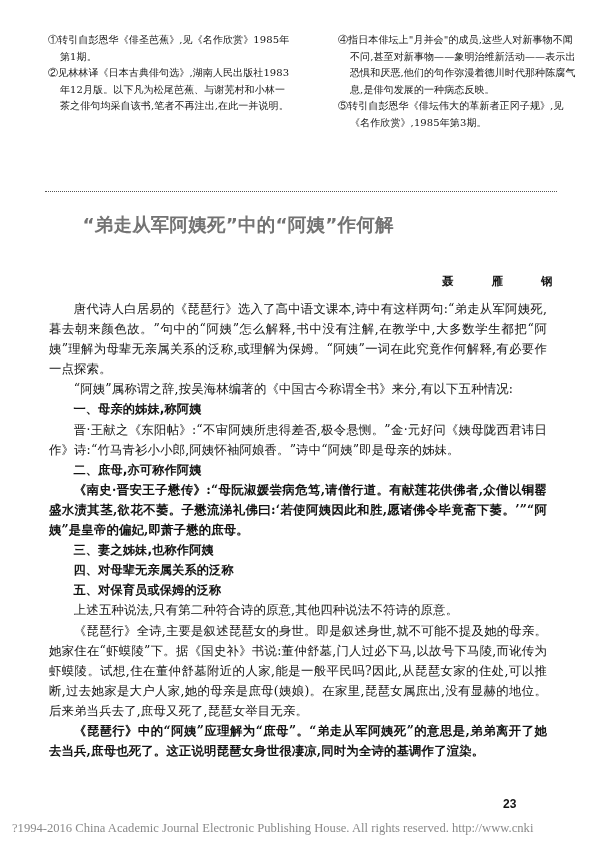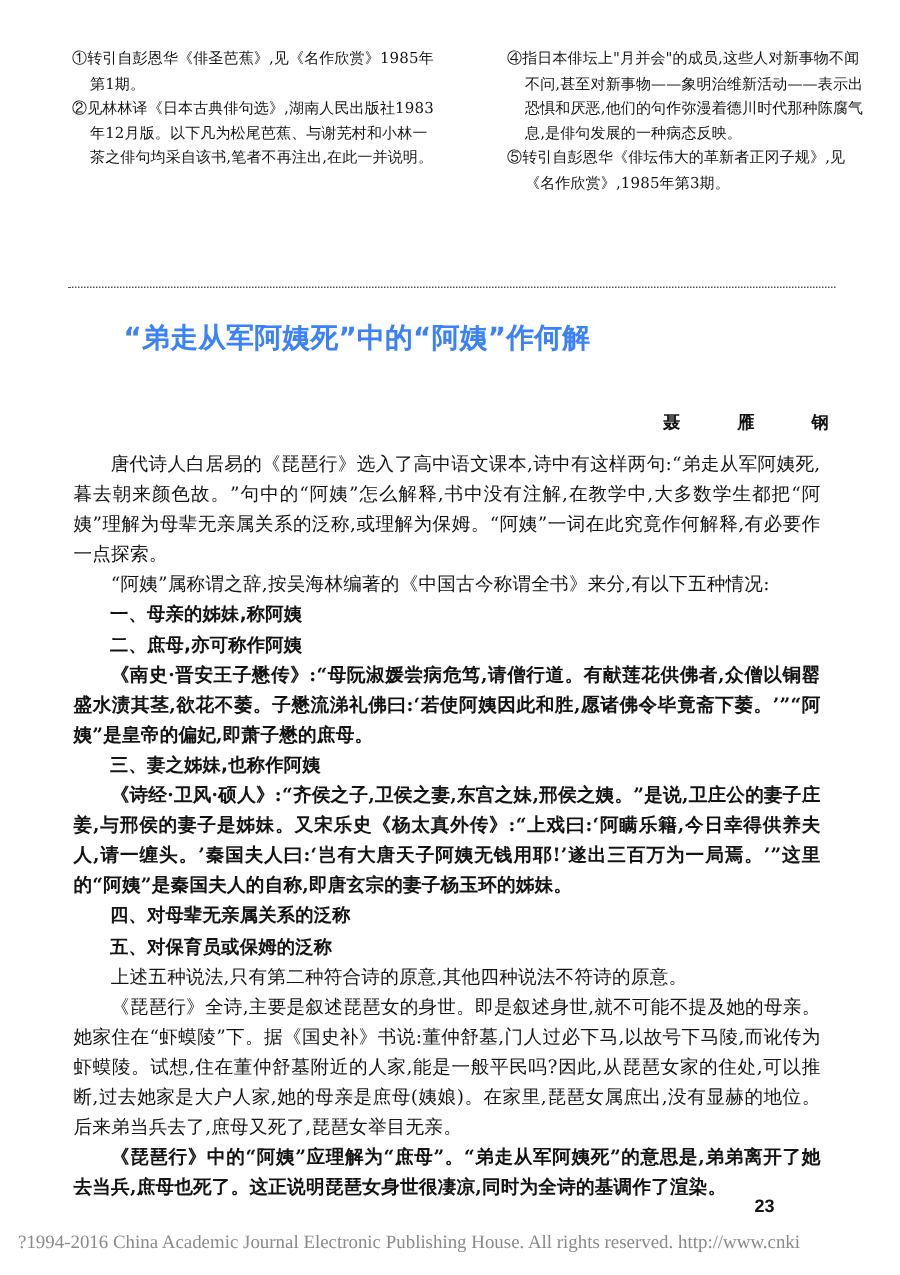--- a/index.html
+++ b/index.html
@@ -18,21 +18,21 @@
     padding-left: 12px; text-indent: -12px; margin: 0;
   }
   .notes-col.right { width: 240px; }
   .divider {
     position: absolute; top: 191px; left: 45px; width: 512px; height: 0;
     border-top: 1px dotted #555;
   }
   .title {
     position: absolute; top: 212px; left: 0; width: 476px; text-align: center;
     font-family: "DejaVu Sans", "Liberation Sans", sans-serif;
-    font-size: 18.5px; font-weight: bold; letter-spacing: 0.2px; color: #3b82f6;
+    font-size: 18.5px; font-weight: bold; letter-spacing: 0.2px; color: #737373;
     margin: 0;
   }
   .author {
     position: absolute; top: 262px; left: 430px;
     font-size: 11.5px; font-weight: bold; word-spacing: 14px; letter-spacing: 10px;
     margin: 12px;
   }
   .body {
     position: absolute; top: 299px; left: 49px; width: 498px;
     font-size: 12.4px; line-height: 20.1px; text-align: justify; letter-spacing: 0.15px;
@@ -65,24 +65,24 @@
 
 <div class="divider"></div>
 
 <h1 class="title">“弟走从军阿姨死”中的“阿姨”作何解</h1>
 <p class="author">聂 雁 钢</p>
 
 <div class="body">
   <p>唐代诗人白居易的《琵琶行》选入了高中语文课本,诗中有这样两句:“弟走从军阿姨死,暮去朝来颜色故。”句中的“阿姨”怎么解释,书中没有注解,在教学中,大多数学生都把“阿姨”理解为母辈无亲属关系的泛称,或理解为保姆。“阿姨”一词在此究竟作何解释,有必要作一点探索。</p>
   <p>“阿姨”属称谓之辞,按吴海林编著的《中国古今称谓全书》来分,有以下五种情况:</p>
   <p class="heading">一、母亲的姊妹,称阿姨</p>
+  <p>晋·王献之《东阳帖》:“不审阿姨所患得差否,极令悬恻。”金·元好问《姨母陇西君讳日作》诗:“竹马青衫小小郎,阿姨怀袖阿娘香。”诗中“阿姨”即是母亲的姊妹。</p>
   <p class="heading">二、庶母,亦可称作阿姨</p>
   <p class="strong">《南史·晋安王子懋传》:“母阮淑媛尝病危笃,请僧行道。有献莲花供佛者,众僧以铜罂盛水渍其茎,欲花不萎。子懋流涕礼佛曰:‘若使阿姨因此和胜,愿诸佛令毕竟斋下萎。’”“阿姨”是皇帝的偏妃,即萧子懋的庶母。</p>
   <p class="heading">三、妻之姊妹,也称作阿姨</p>
-  <p class="strong">《诗经·卫风·硕人》:“齐侯之子,卫侯之妻,东宫之妹,邢侯之姨。”是说,卫庄公的妻子庄姜,与邢侯的妻子是姊妹。又宋乐史《杨太真外传》:“上戏曰:‘阿瞒乐籍,今日幸得供养夫人,请一缠头。’秦国夫人曰:‘岂有大唐天子阿姨无钱用耶!’遂出三百万为一局焉。’”这里的“阿姨”是秦国夫人的自称,即唐玄宗的妻子杨玉环的姊妹。</p>
   <p class="heading">四、对母辈无亲属关系的泛称</p>
   <p class="heading">五、对保育员或保姆的泛称</p>
   <p>上述五种说法,只有第二种符合诗的原意,其他四种说法不符诗的原意。</p>
   <p>《琵琶行》全诗,主要是叙述琵琶女的身世。即是叙述身世,就不可能不提及她的母亲。她家住在“虾蟆陵”下。据《国史补》书说:董仲舒墓,门人过必下马,以故号下马陵,而讹传为虾蟆陵。试想,住在董仲舒墓附近的人家,能是一般平民吗?因此,从琵琶女家的住处,可以推断,过去她家是大户人家,她的母亲是庶母(姨娘)。在家里,琵琶女属庶出,没有显赫的地位。后来弟当兵去了,庶母又死了,琵琶女举目无亲。</p>
   <p class="strong">《琵琶行》中的“阿姨”应理解为“庶母”。“弟走从军阿姨死”的意思是,弟弟离开了她去当兵,庶母也死了。这正说明琵琶女身世很凄凉,同时为全诗的基调作了渲染。</p>
 </div>
 
 <div class="page-number">23</div>
 <div class="footer">?1994-2016 China Academic Journal Electronic Publishing House. All rights reserved.    http://www.cnki</div>
 

